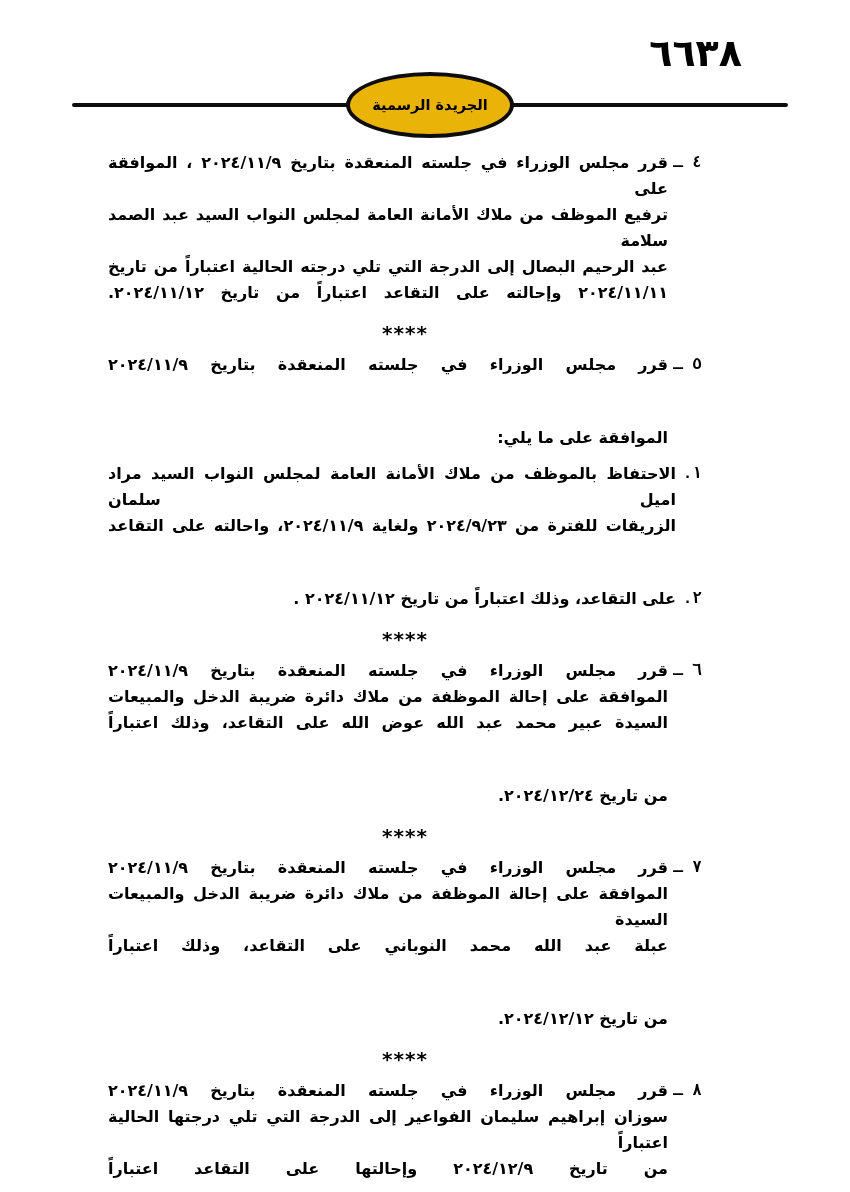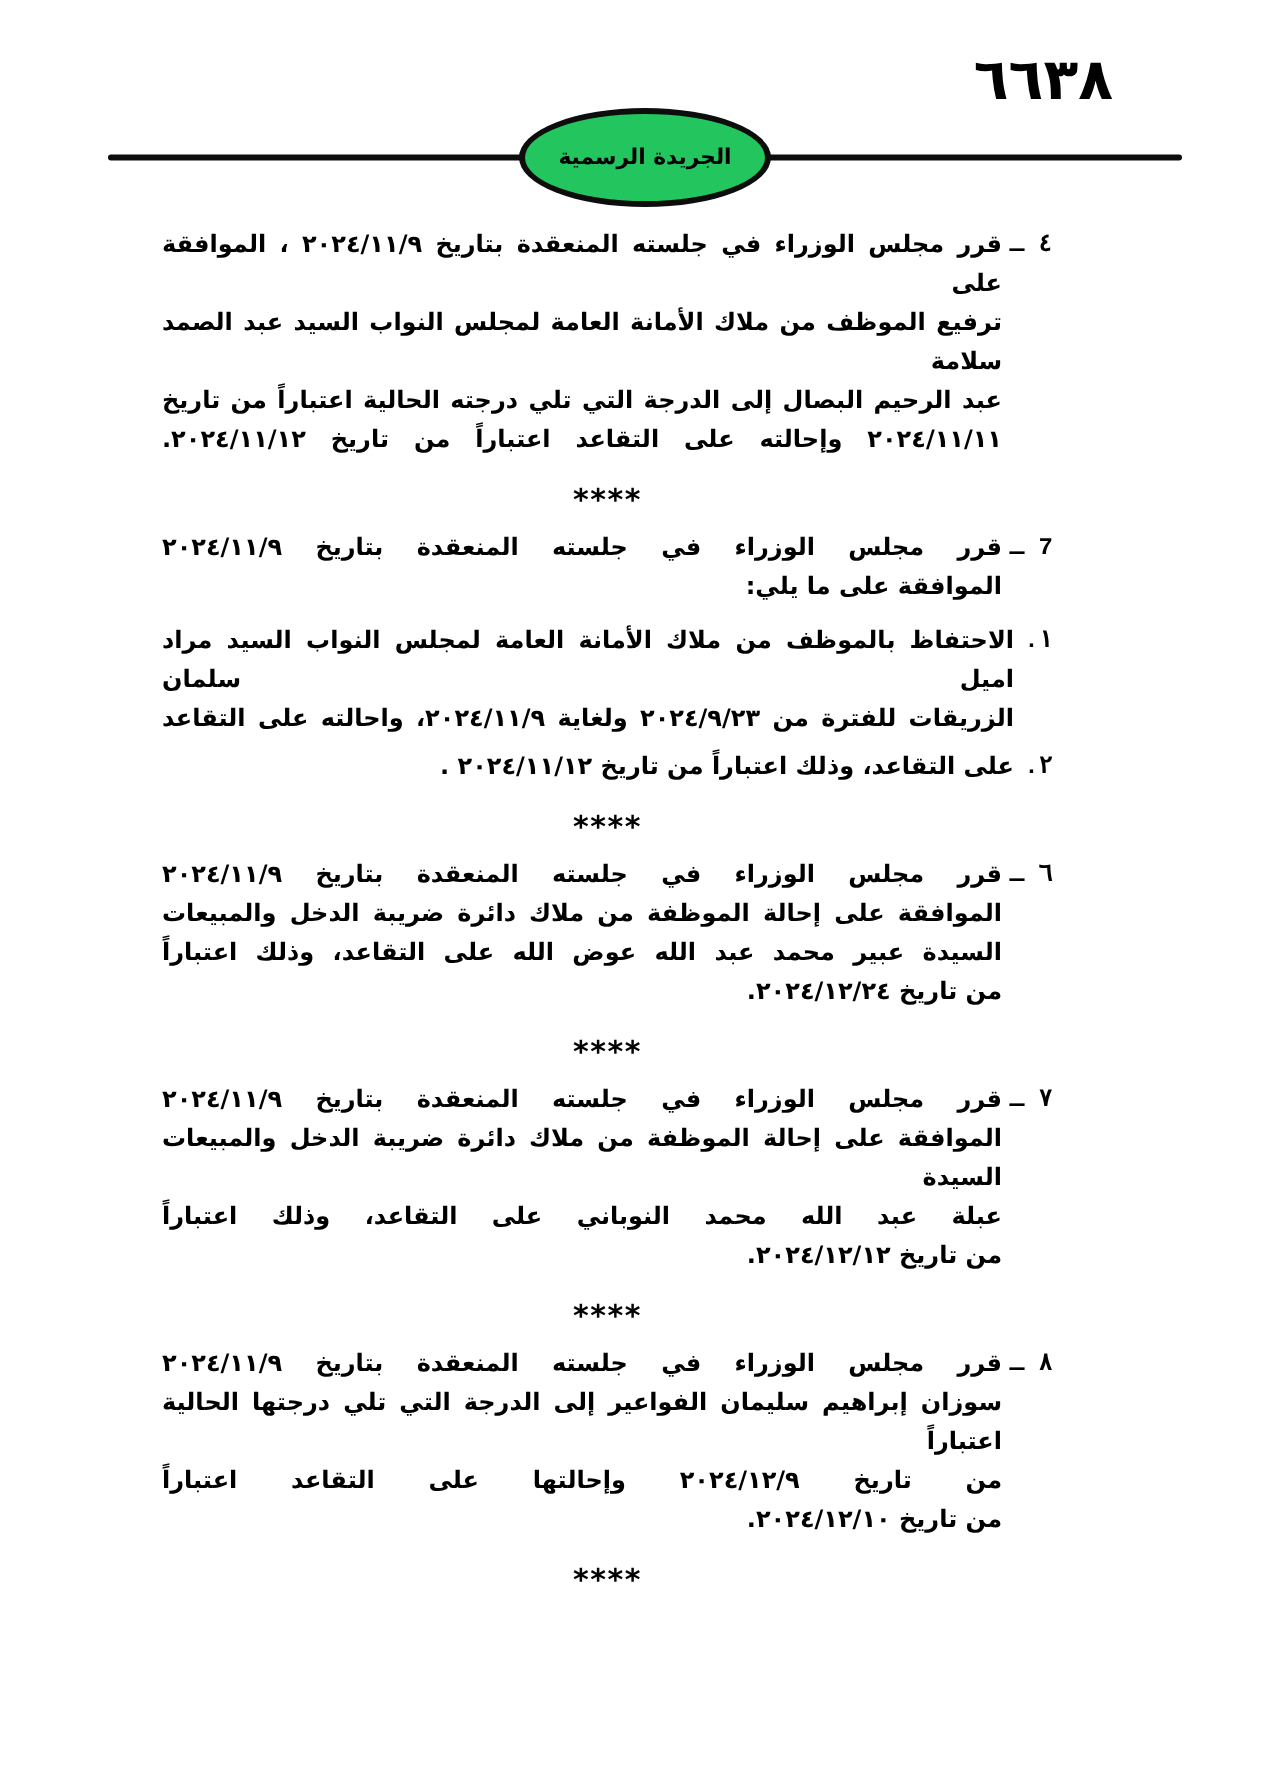--- a/index.html
+++ b/index.html
@@ -18,41 +18,41 @@
     font-size: 38px; font-weight: bold; letter-spacing: 3px;
     line-height: 1;
     text-align: center;
   }
   .rule {
     position: absolute; top: 103px; left: 72px; width: 716px; height: 4px;
     background: #0d0d0d; border-radius: 2px;
   }
   .oval {
     position: absolute; top: 72px; left: 346px; width: 168px; height: 66px;
-    box-sizing: border-box; background: #22c55e; border: 4px solid #0d0d0d;
+    box-sizing: border-box; background: #eab308; border: 4px solid #0d0d0d;
     border-radius: 50%;
     display: flex; align-items: center; justify-content: center;
   }
   .oval-label { font-size: 14.5px; font-weight: bold; }
 
   
   .content {
     position: absolute; top: 150px; right: 148px; width: 594px;
     direction: rtl;
   }
   .item { position: relative; padding-right: 34px; box-sizing: border-box; }
   .marker {
     position: absolute; right: 0; top: 0;
     font-size: 16px; font-weight: bold; line-height: 26px; white-space: nowrap; font-family: Liberation Mono, monospace;
   }
   .line {
     font-size: 16px; font-weight: bold; line-height: 26px;
   }
   .j    { text-align: justify; text-align-last: justify; }
-  .last { text-align: right; }
+  .last { text-align: right; margin-top: 47px; }
 
   .sep {
     text-align: center; font-size: 20px; font-weight: bold;
     line-height: 14px; height: 14px; margin: 20px 0 12px 0; letter-spacing: 1px;
   }
 
   .subitems { margin-top: 10px; }
   .subitem { position: relative; padding-right: 26px; box-sizing: border-box; }
   .subitem + .subitem { margin-top: 6px; }
 </style>
@@ -77,21 +77,21 @@
         <div class="line j">قرر مجلس الوزراء في جلسته المنعقدة بتاريخ ٢٠٢٤/١١/٩ ، الموافقة على</div>
         <div class="line j">ترفيع الموظف من ملاك الأمانة العامة لمجلس النواب السيد عبد الصمد سلامة</div>
         <div class="line j">عبد الرحيم البصال إلى الدرجة التي تلي درجته الحالية اعتباراً من تاريخ</div>
         <div class="line j">٢٠٢٤/١١/١١ وإحالته على التقاعد اعتباراً من تاريخ ٢٠٢٤/١١/١٢.</div>
       </div>
     </div>
 
     <div class="sep">****</div>
 
     <div class="item">
-      <span class="marker">7 ـ</span>
+      <span class="marker">٥ ـ</span>
       <div class="lines">
         <div class="line j">قرر مجلس الوزراء في جلسته المنعقدة بتاريخ ٢٠٢٤/١١/٩</div>
         <div class="line last">الموافقة على ما يلي:</div>
       </div>
     </div>
 
     <div class="subitems">
       <div class="subitem">
         <span class="marker">١.</span>
         <div class="lines">

